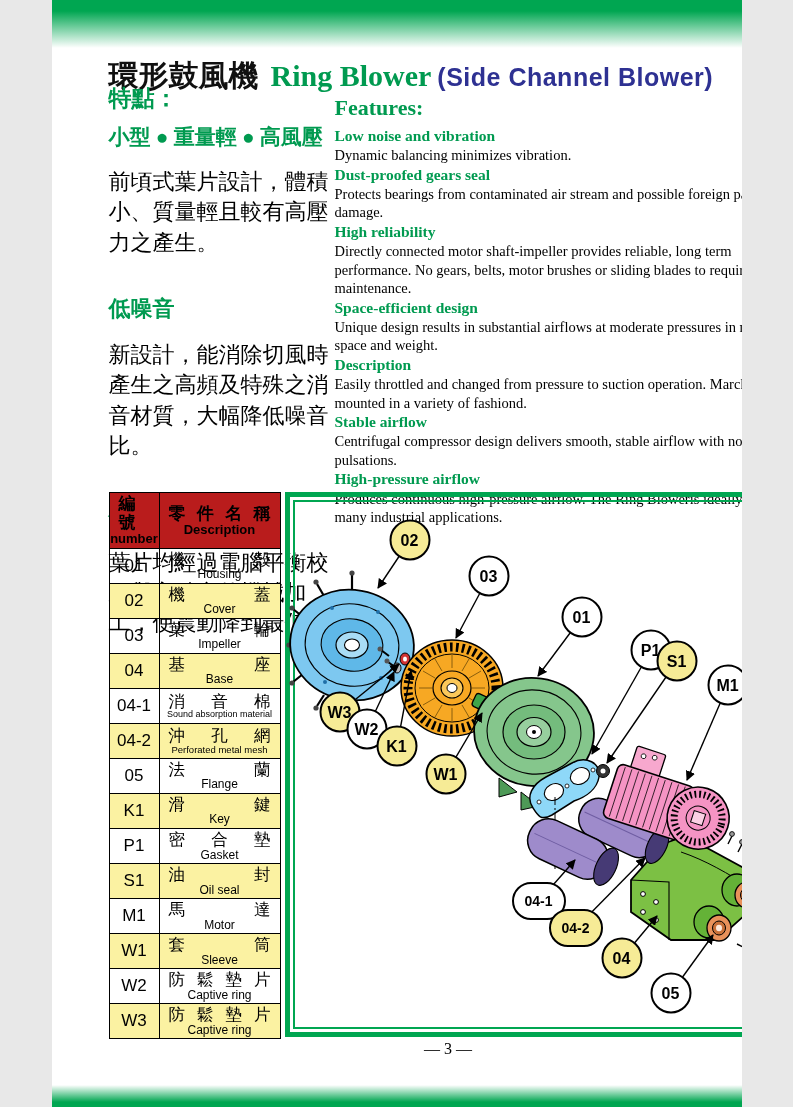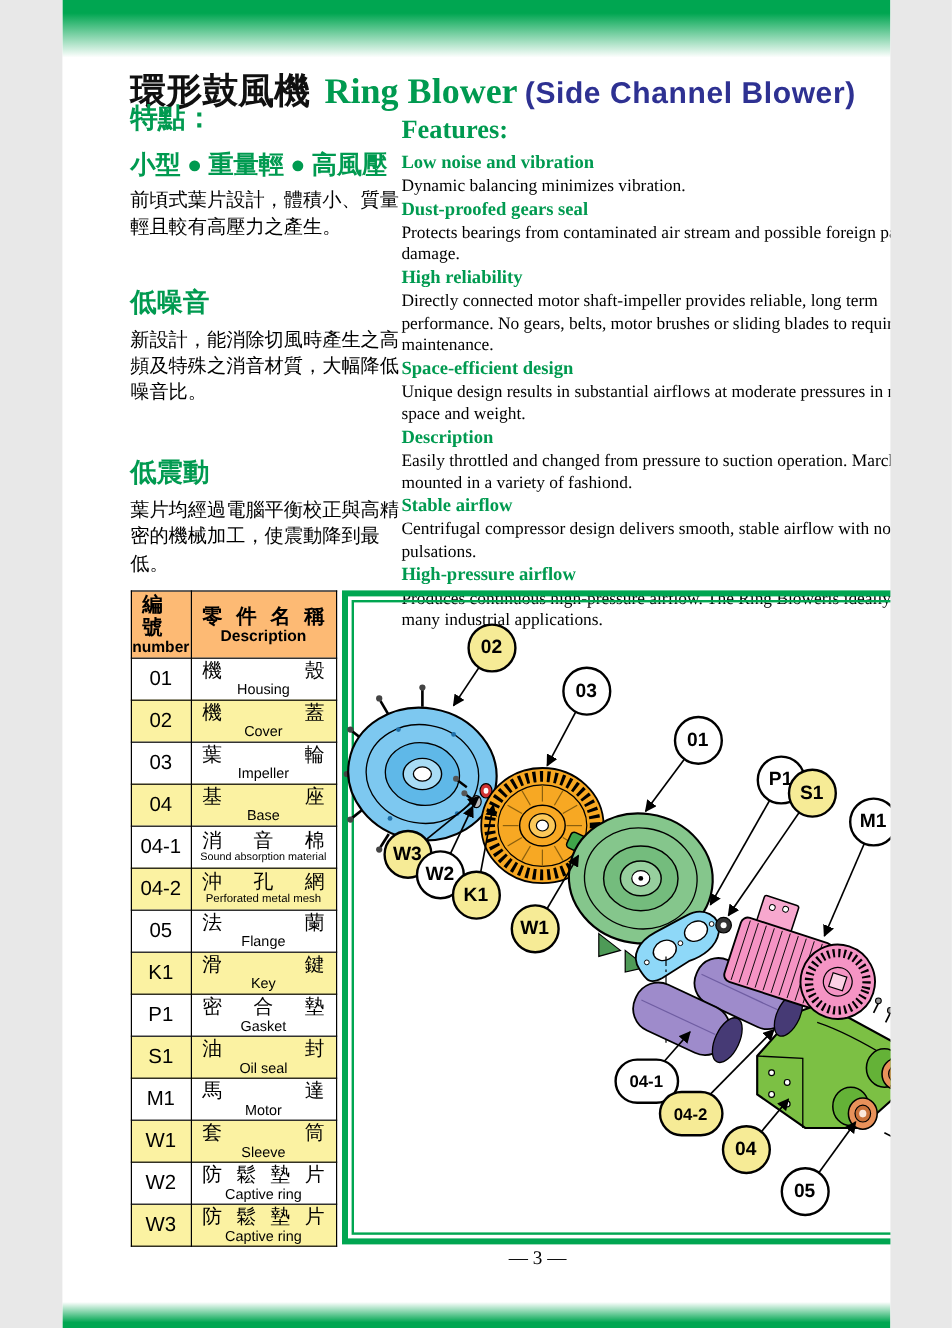--- a/index.html
+++ b/index.html
@@ -19,37 +19,37 @@
   }
   
   .title-row { position:absolute; left:57px; top:56px; white-space:nowrap; }
   .t-zh { font-family:"Liberation Serif",serif; font-weight:bold; font-size:30px; color:#101010; }
   .t-en { font-family:"Liberation Serif",serif; font-weight:bold; font-size:30px; color:#009a50; margin-left:12px; }
   .t-sub{ font-family:"Liberation Sans",sans-serif; font-weight:bold; font-size:25px; color:#2e3192; margin-left:6px; letter-spacing:.5px; }
   
   .zh-col { position:absolute; left:57px; top:83px; width:238px; }
   .zh-h1 { font-family:"Liberation Sans",sans-serif; font-weight:bold; font-size:23px; color:#009a50; }
   .zh-tagline { font-family:"Liberation Serif",serif; font-weight:bold; font-size:21px; color:#009a50; margin-top:9px; }
-  .zh-col p { margin:6px 0 0 0; font-size:16px; line-height:1.38; }
+  .zh-col p { margin:16px 0 0 0; font-size:22px; line-height:1.38; }
   .zh-h2 { font-family:"Liberation Sans",sans-serif; font-weight:bold; font-size:22px; color:#009a50; }
   .mt-a { margin-top:36px; } .mt-b { margin-top:40px; }
   
   .en-col { position:absolute; left:283px; top:95px; width:468px; }
   .feat-heading { font-size:22px; font-weight:bold; color:#009a50; margin-bottom:5px; }
   .feat-title { font-size:15.5px; font-weight:bold; color:#009a50; line-height:1.3; }
   .feat-body  { font-size:14.5px; color:#000; line-height:1.28; }
   
   table.parts {
     position:absolute; left:57px; top:492px; width:172px;
     border-collapse:collapse; table-layout:fixed;
     font-family:"Liberation Sans",sans-serif;
   }
   table.parts col.c1 { width:50px; }
   table.parts th, table.parts td { border:1.6px solid #000; padding:0; vertical-align:middle; }
-  table.parts thead th { background:#fdba74; height:46px; }
+  table.parts thead th { background:#b91c1c; height:46px; }
   table.parts tbody tr { height:35px; }
   table.parts tbody tr:nth-child(even){ background:#fbf2a2; }
   td.c-num { text-align:center; font-size:17px; }
   .cell-zh { font-size:16.5px; line-height:1.12; text-align:justify; text-align-last:justify; padding:1px 9px 0 9px; }
   .cell-en { font-size:12px; line-height:1.05; text-align:center; padding-bottom:2px; }
   thead .cell-zh { font-weight:bold; font-size:17px; }
   thead .cell-en { font-size:13px; }
   tbody tr:nth-child(5) .cell-en { font-size:9px; }
   tbody tr:nth-child(6) .cell-en { font-size:9.5px; }
   

